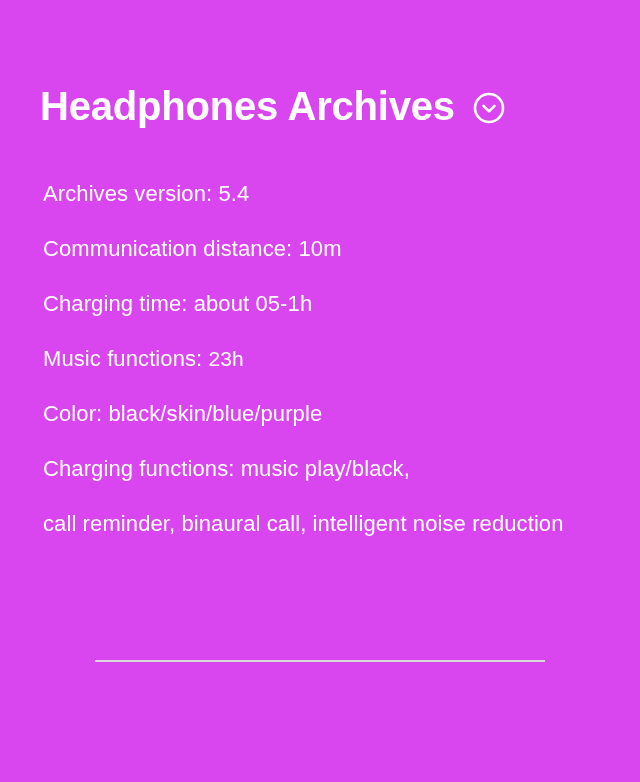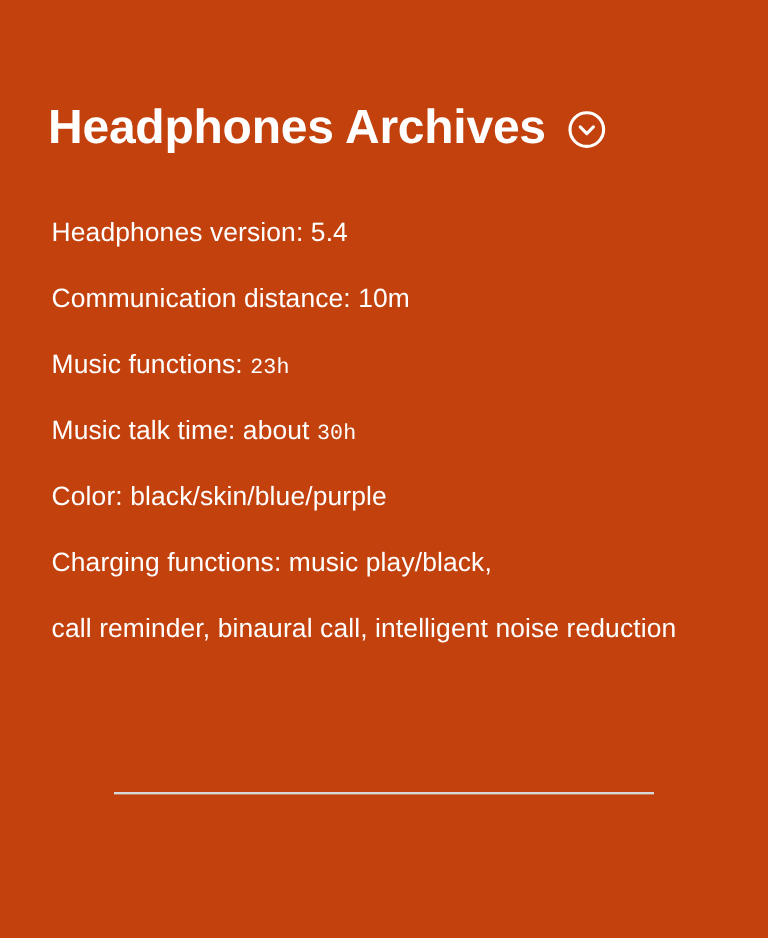--- a/index.html
+++ b/index.html
@@ -66,54 +66,54 @@
     font-size: 22px;
     font-weight: 400;
     line-height: 55px;
     height: 55px;
     white-space: nowrap;
     letter-spacing: 0.1px;
   }
 
   .spec-line .light {
     font-weight: 300;
-    font-family: Liberation Mono, monospace;
-    font-size: 18px;
+    font-family: Liberation Sans, sans-serif;
+    font-size: 21px;
   }
 
   
   .divider {
     position: absolute;
     left: 95px;
     top: 660px;
     width: 450px;
     height: 2px;
     background: #d8d8d8;
   }
 </style>
 </head>
 <body style="background: rgb(0, 0, 0);">
 
-<div class="page" style="background: #c2410c;">
+<div class="page" style="background: #d946ef;">
 
   <div class="title-row">
     <div class="page-title">Headphones Archives</div>
     <span>
       <svg class="chevron-circle-icon" viewBox="0 0 34 34" aria-hidden="true">
         <circle cx="17" cy="17" r="14" fill="none" stroke="#ffffff" stroke-width="2.6"></circle>
         <polyline points="11.5,14.8 17,20.3 22.5,14.8" fill="none" stroke="#ffffff" stroke-width="2.6" stroke-linecap="round" stroke-linejoin="round"></polyline>
       </svg>
     </span>
   </div>
 
   <ul class="spec-list">
-      <li class="spec-line"><span>Headphones version:</span> <span>5.4</span></li>
+      <li class="spec-line"><span>Archives version:</span> <span>5.4</span></li>
       <li class="spec-line"><span>Communication distance:</span> <span>10m</span></li>
+      <li class="spec-line"><span>Charging time: about</span> <span>05-1h</span></li>
       <li class="spec-line"><span>Music functions:</span> <span class="light">23h</span></li>
-      <li class="spec-line"><span>Music talk time: about</span> <span class="light">30h</span></li>
       <li class="spec-line"><span>Color:</span> <span>black/skin/blue/purple</span></li>
       <li class="spec-line"><span>Charging functions:</span> <span>music play/black,</span></li>
       <li class="spec-line"><span>call reminder, binaural call, intelligent noise reduction</span></li>
     </ul>
 
   <div class="divider" style="background: rgb(216, 216, 216);"></div>
 
 </div>
 
 </body></html>

